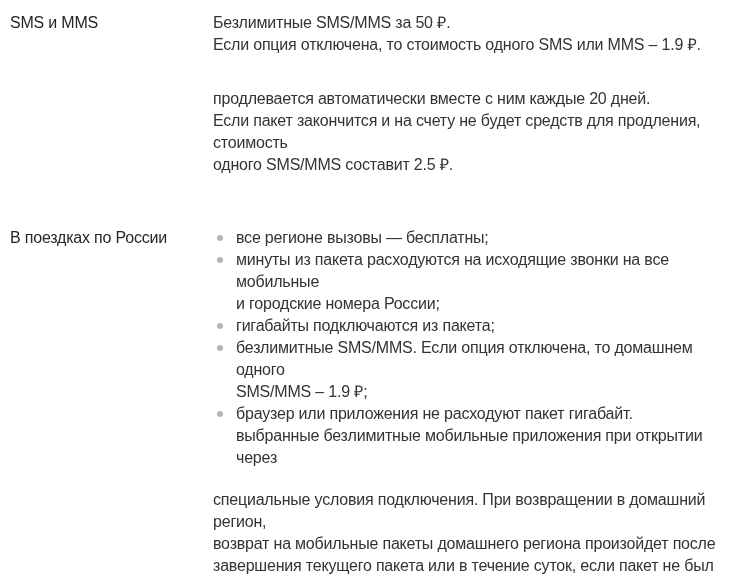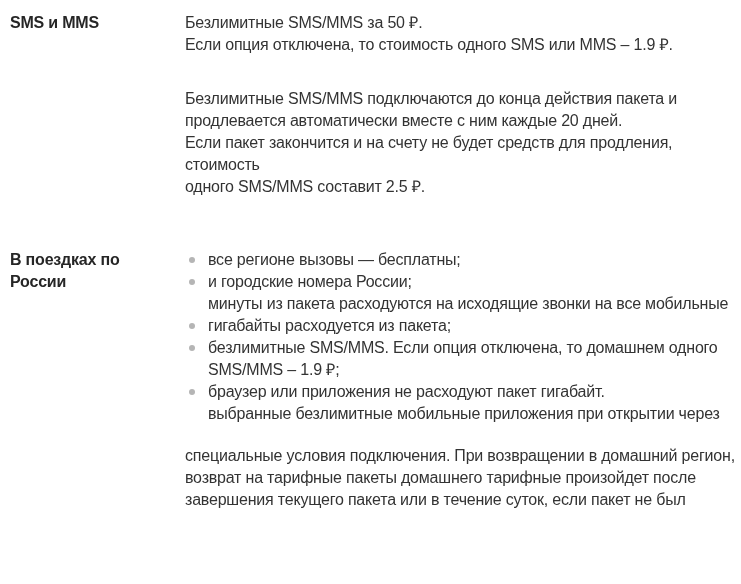--- a/index.html
+++ b/index.html
@@ -30,30 +30,31 @@
   .row {
     display: flex;
     align-items: flex-start;
   }
   .row + .row {
     margin-top: 51px;
   }
   .row-label {
     flex: 0 0 175px;
     width: 175px;
-    font-weight: bold;
+    font-weight: normal;
     color: var(--heading);
     font-size: 16px;
     line-height: 22px;
     padding-right: 8px;
   }
   .row-body {
     flex: 0 1 auto;
     width: 556px;
     max-width: 556px;
+    margin-left: 28px;
   }
   .line { display: block; }
   .para2 { margin-top: 32px; }
   .outro { margin-top: 20px; }
   ul.bullets {
     list-style: none;
     margin: 0;
     padding: 0;
   }
   ul.bullets li {
@@ -77,53 +78,52 @@
 <div class="doc">
 
   <div class="row">
     <div class="row-label">SMS и MMS</div>
     <div class="row-body">
       <div class="para">
         <span class="line">Безлимитные SMS/MMS за 50 ₽.</span>
         <span class="line">Если опция отключена, то стоимость одного SMS или MMS – 1.9 ₽.</span>
       </div>
       <div class="para para2">
-        <span class="line">Безлимитные SMS/MMS подключаются до конца действия пакета и</span>
         <span class="line">продлевается автоматически вместе с ним каждые 20 дней.</span>
         <span class="line">Если пакет закончится и на счету не будет средств для продления, стоимость</span>
         <span class="line">одного SMS/MMS составит 2.5 ₽.</span>
       </div>
     </div>
   </div>
 
   <div class="row">
     <div class="row-label">В поездках по России</div>
     <div class="row-body">
       <ul class="bullets">
         <li>
           <span class="line">все регионе вызовы — бесплатны;</span>
         </li>
         <li>
+          <span class="line">минуты из пакета расходуются на исходящие звонки на все мобильные</span>
           <span class="line">и городские номера России;</span>
-          <span class="line">минуты из пакета расходуются на исходящие звонки на все мобильные</span>
         </li>
         <li>
-          <span class="line">гигабайты расходуется из пакета;</span>
+          <span class="line">гигабайты подключаются из пакета;</span>
         </li>
         <li>
           <span class="line">безлимитные SMS/MMS. Если опция отключена, то домашнем одного</span>
           <span class="line">SMS/MMS – 1.9 ₽;</span>
         </li>
         <li>
           <span class="line">браузер или приложения не расходуют пакет гигабайт.</span>
           <span class="line">выбранные безлимитные мобильные приложения при открытии через</span>
         </li>
       </ul>
       <div class="para outro">
         <span class="line">специальные условия подключения. При возвращении в домашний регион,</span>
-        <span class="line">возврат на тарифные пакеты домашнего тарифные произойдет после</span>
+        <span class="line">возврат на мобильные пакеты домашнего региона произойдет после</span>
         <span class="line">завершения текущего пакета или в течение суток, если пакет не был</span>
 
       </div>
     </div>
   </div>
 
 </div>
 
 </body></html>

